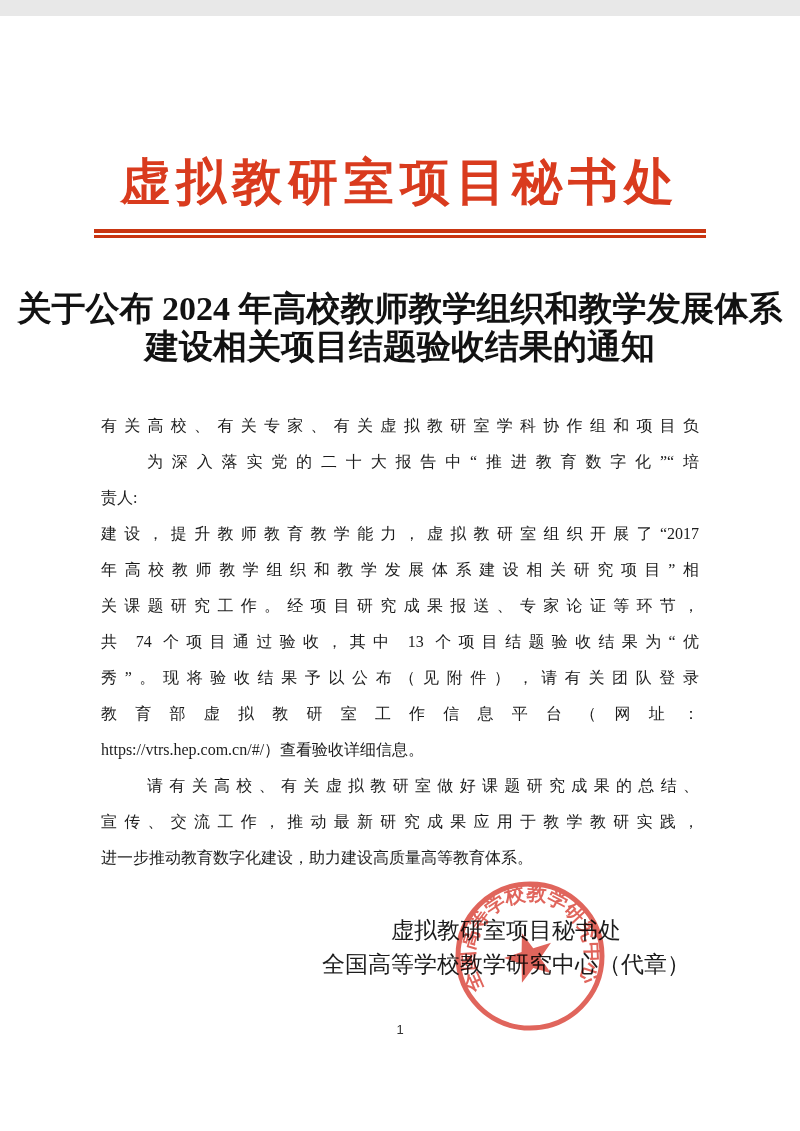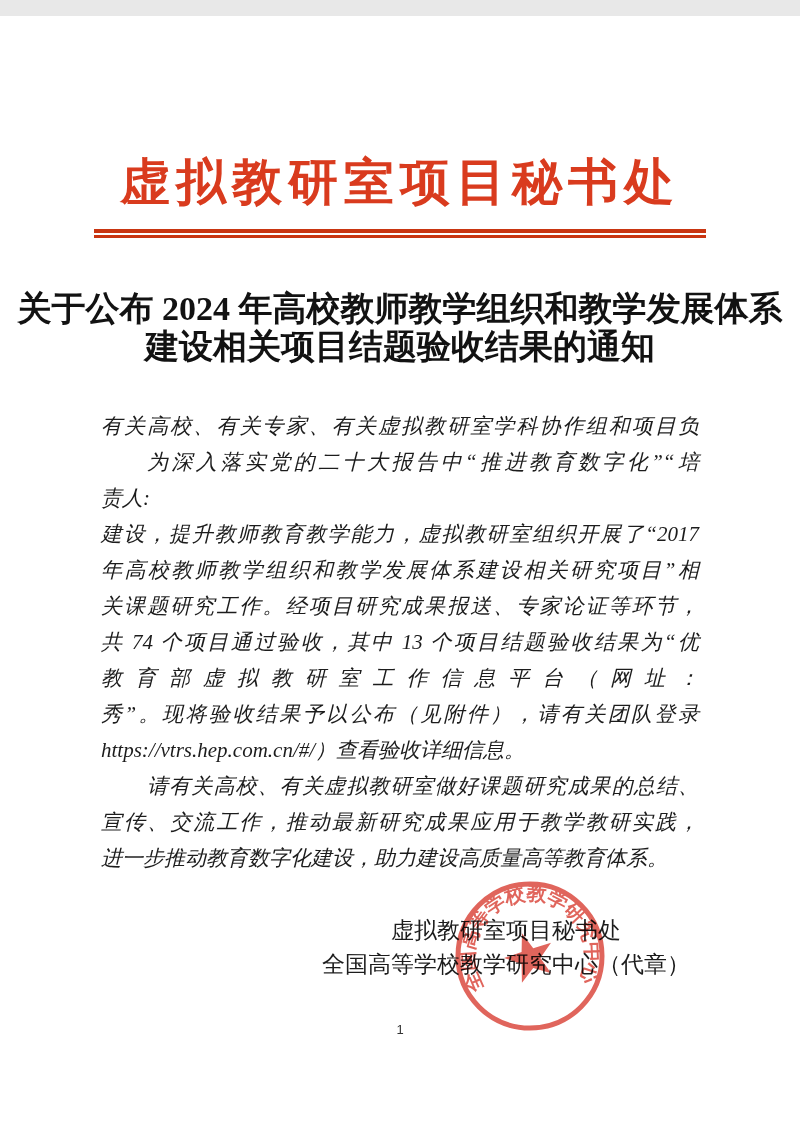--- a/index.html
+++ b/index.html
@@ -38,23 +38,22 @@
     margin-top:52px;
     text-align:center;
     font-weight:bold;
     font-size:34px;
     line-height:38px;
     color:#121212;
   }
   .body-text{
     width:598px;
     margin:42px auto 0 auto;
-    font-size:21px;
+    font-size:16px;
     color:var(--text-color);
-    font-style:italic;
   }
   .line{
     height:36px;
     line-height:36px;
     white-space:nowrap;
   }
   .line.fill{
     text-align:justify;
     text-align-last:justify;
     text-justify:inter-character;
@@ -108,22 +107,22 @@
   </div>
 
   <div class="body-text">
       <div class="line fill">有关高校、有关专家、有关虚拟教研室学科协作组和项目负</div>
       <div class="line fill indent">为深入落实党的二十大报告中“推进教育数字化”“培</div>
       <div class="line">责人:</div>
       <div class="line fill">建设，提升教师教育教学能力，虚拟教研室组织开展了“2017</div>
       <div class="line fill">年高校教师教学组织和教学发展体系建设相关研究项目”相</div>
       <div class="line fill">关课题研究工作。经项目研究成果报送、专家论证等环节，</div>
       <div class="line fill">共 74 个项目通过验收，其中 13 个项目结题验收结果为“优</div>
+      <div class="line fill">秀”。现将验收结果予以公布（见附件），请有关团队登录</div>
       <div class="line fill">教育部虚拟教研室工作信息平台（网址：</div>
-      <div class="line fill">秀”。现将验收结果予以公布（见附件），请有关团队登录</div>
       <div class="line">https://vtrs.hep.com.cn/#/）查看验收详细信息。</div>
       <div class="line fill indent">请有关高校、有关虚拟教研室做好课题研究成果的总结、</div>
       <div class="line fill">宣传、交流工作，推动最新研究成果应用于教学教研实践，</div>
       <div class="line">进一步推动教育数字化建设，助力建设高质量高等教育体系。</div>
     </div>
 
   <div class="signature">
     <div>虚拟教研室项目秘书处</div>
     <div>全国高等学校教学研究中心（代章）</div>
   </div>

